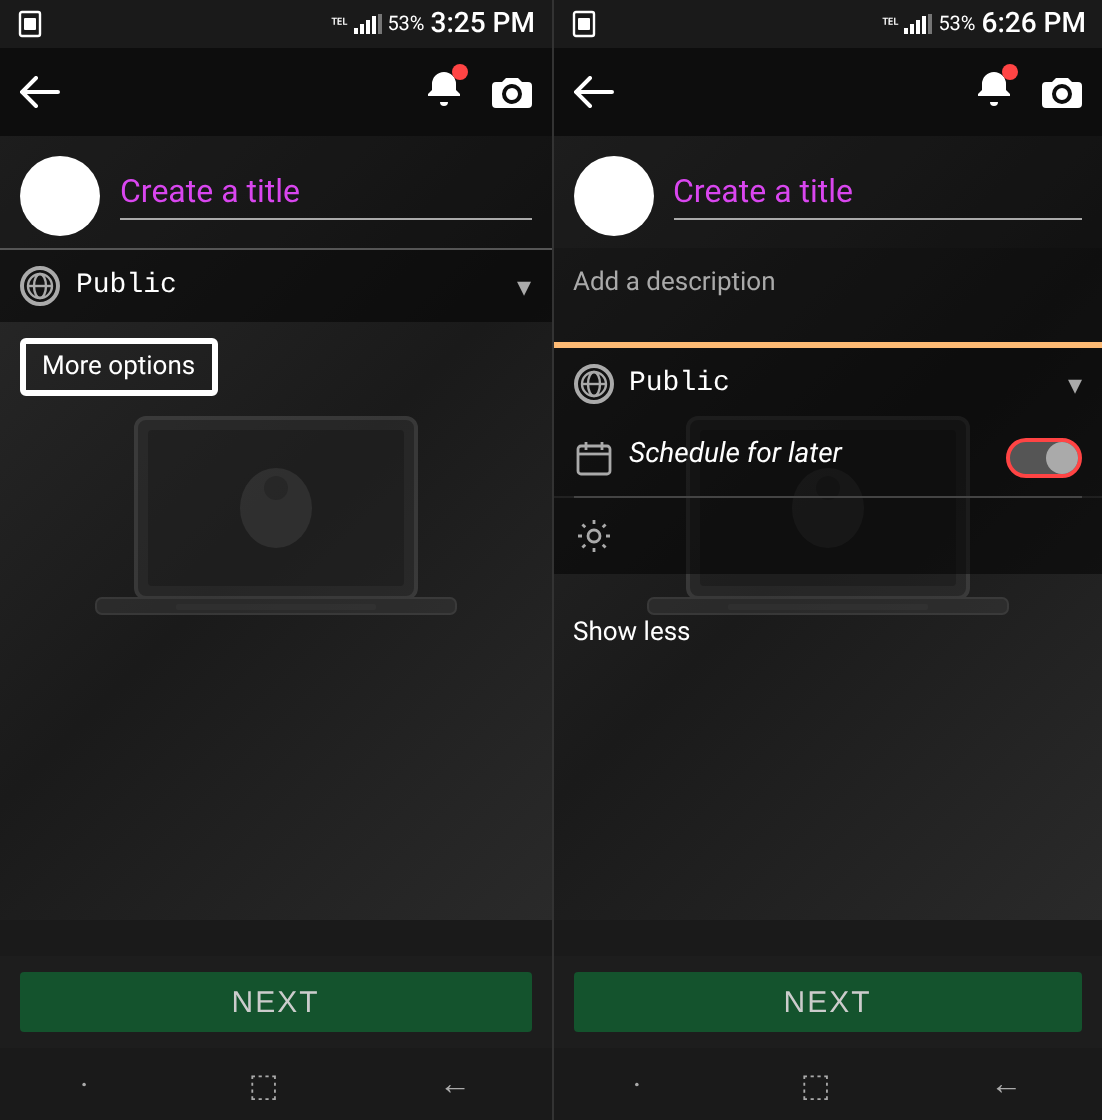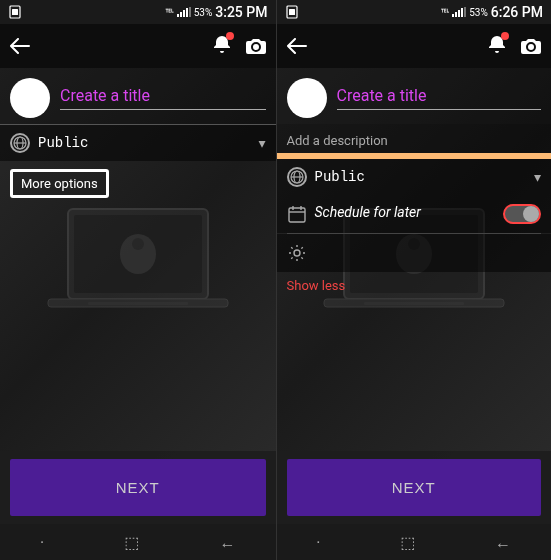--- a/index.html
+++ b/index.html
@@ -130,23 +130,23 @@
       border-bottom: 1px solid #aaa;
       padding-bottom: 4px;
     }
     .title-placeholder {
       color: #d946ef;
       font-size: 16px;
     }
 
     
     .desc-input-area {
-      padding: 6px 10px 4px 10px;
+      padding: 6px 10px 22px 10px;
       background: rgba(0,0,0,0.4);
-      border-bottom: 6px solid #fdba74;
+      border-bottom: 3px solid #fdba74;
     }
     .desc-placeholder {
       color: #aaa;
       font-size: 13px;
     }
 
     
     .dropdown-row {
       display: flex;
       align-items: center;
@@ -185,23 +185,23 @@
       padding: 4px 8px;
       color: #fff;
       font-size: 13px;
       cursor: pointer;
       border: 3px solid #ffffff;
       border-radius: 3px;
       background: transparent;
     }
     .show-less-btn {
       display: inline-block;
-      margin: 0 10px;
+      margin: 16px 10px;
       padding: 4px 0;
-      color: #ef4444;
+      color: #ffffff;
       font-size: 13px;
       cursor: pointer;
     }
 
     
     .option-row {
       display: flex;
       align-items: flex-start;
       padding: 9px 10px;
       background: rgba(0,0,0,0.5);
@@ -247,22 +247,22 @@
     .bottom-bar {
       position: absolute;
       bottom: 36px;
       left: 0;
       right: 0;
       padding: 8px 10px;
       background: rgba(30,30,30,0.95);
     }
     .next-btn {
       width: 100%;
-      height: 57px;
-      background: #4c1d95;
+      height: 30px;
+      background: #14532d;
       color: #ccc;
       border: none;
       font-size: 15px;
       font-weight: 500;
       letter-spacing: 1px;
       cursor: pointer;
       border-radius: 2px;
     }
 
     

